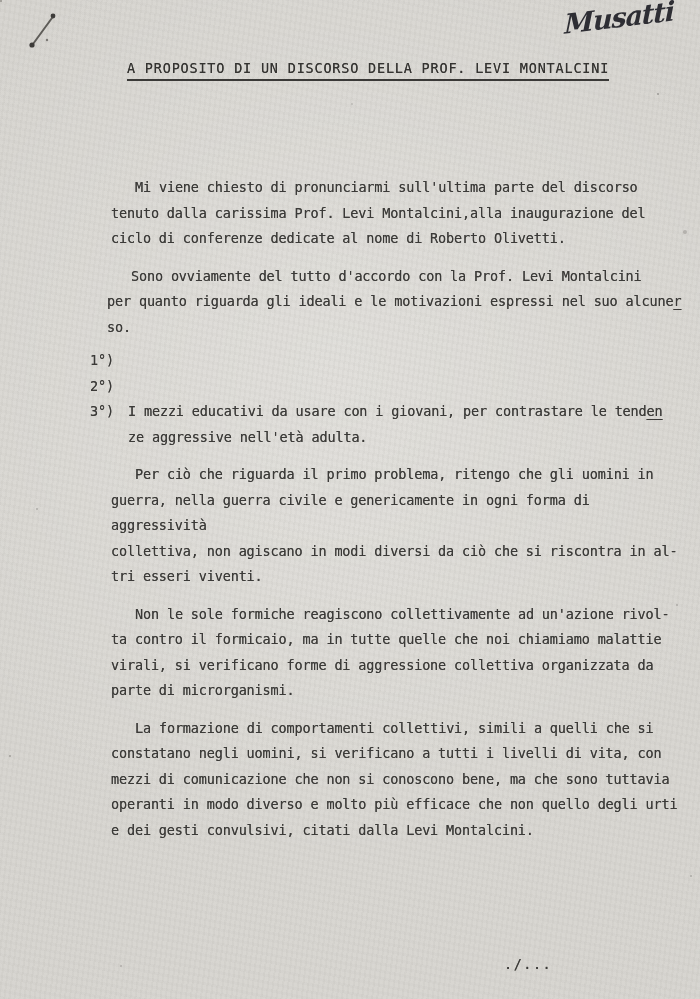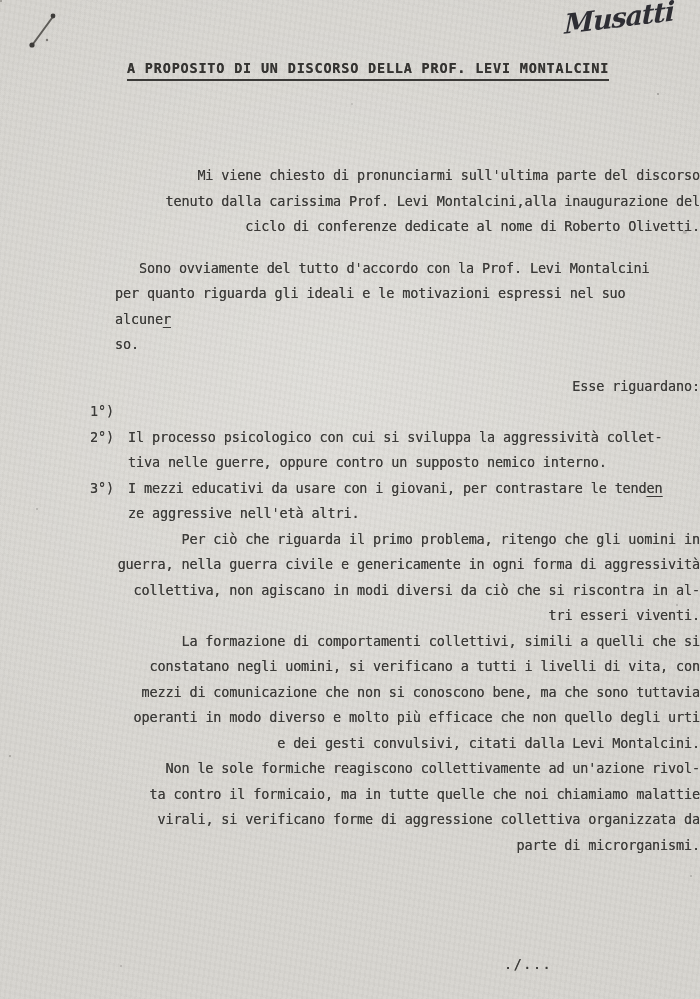--- a/index.html
+++ b/index.html
@@ -37,35 +37,35 @@
     position:absolute; top:2px; right:26px;
     font-family:"DejaVu Serif", serif;
     font-style:italic; font-size:27px; font-weight:bold;
     letter-spacing:-1px;
     color:#2e2e34;
     transform:rotate(-7deg) skewX(-8deg);
   }
   .pencil-mark { position:absolute; left:20px; top:6px; }
   .title {
     position:absolute; left:127px; top:60px;
-    font-size:13.5px; font-weight:bold; letter-spacing:0.8px;
+    font-size:13.5px; font-weight:normal; letter-spacing:0.8px;
     color:#343331;
     border-bottom:2px solid #3a3937;
     padding-bottom:3px;
     white-space:nowrap;
     text-shadow:0 0 0.5px rgba(55,54,50,0.8);
     text-align:center;
   }
   .body-text {
     position:absolute; left:99px; top:163px; width:601px;
     font-size:13.5px; line-height:25.5px; letter-spacing:-0.15px;
     text-shadow:0 0 0.6px rgba(58,57,53,0.75);
   }
-  .para { margin:0; white-space:pre-line; text-indent:24px;text-align:right; }
-  .para-mixed { margin:16px; text-indent:24px; }
+  .para { margin:12px; white-space:pre-line; text-indent:24px; }
+  .para-mixed { margin:8px; text-indent:24px; }
   .u { text-decoration:underline; text-underline-offset:3px; }
   .li { display:flex; margin-left:-9px; }
   .li-num { flex:none; width:38px; }
   .li-text { white-space:pre-line; }
   .li-text-mixed { white-space:normal; }
   .cont-mark {
     position:absolute; left:504px; top:956px;
     font-size:13.5px; letter-spacing:1.5px;
     text-shadow:0 0 0.6px rgba(58,57,53,0.75);
   }
@@ -91,49 +91,46 @@
   <div class="body-text">
 
     <p class="para">Mi viene chiesto di pronunciarmi sull'ultima parte del discorso
 tenuto dalla carissima Prof. Levi Montalcini,alla inaugurazione del
 ciclo di conferenze dedicate al nome di Roberto Olivetti.</p>
 
 
     <p class="para-mixed"><span>Sono ovviamente del tutto d'accordo con la Prof. Levi Montalcini</span><br><span>per quanto riguarda gli ideali e le motivazioni espressi nel suo alcune</span><span class="u">r</span><br><span>so.</span></p>
 
 
-    <p class="para">Esse riguardano:</p>
 
     <div class="li">
       <span class="li-num">1°)</span>
     </div>
 
     <div class="li">
       <span class="li-num">2°)</span>
-      <span class="li-text">Il processo psicologico con cui si sviluppa la aggressività collet-
-tiva nelle guerre, oppure contro un supposto nemico interno.</span>
     </div>
 
     <div class="li">
       <span class="li-num">3°)</span>
-      <span class="li-text-mixed"><span>I mezzi educativi da usare con i giovani, per contrastare le tend</span><span class="u">en</span><br><span>ze aggressive nell'età altri.</span></span>
+      <span class="li-text-mixed"><span>I mezzi educativi da usare con i giovani, per contrastare le tend</span><span class="u">en</span><br><span>ze aggressive nell'età adulta.</span></span>
     </div>
 
     <p class="para">Per ciò che riguarda il primo problema, ritengo che gli uomini in
 guerra, nella guerra civile e genericamente in ogni forma di aggressività
 collettiva, non agiscano in modi diversi da ciò che si riscontra in al-
 tri esseri viventi.</p>
 
+    <p class="para">Non le sole formiche reagiscono collettivamente ad un'azione rivol-
+ta contro il formicaio, ma in tutte quelle che noi chiamiamo malattie
+virali, si verificano forme di aggressione collettiva organizzata da
+parte di microrganismi.</p>
+
     <p class="para">La formazione di comportamenti collettivi, simili a quelli che si
 constatano negli uomini, si verificano a tutti i livelli di vita, con
 mezzi di comunicazione che non si conoscono bene, ma che sono tuttavia
 operanti in modo diverso e molto più efficace che non quello degli urti
 e dei gesti convulsivi, citati dalla Levi Montalcini.</p>
-
-    <p class="para">Non le sole formiche reagiscono collettivamente ad un'azione rivol-
-ta contro il formicaio, ma in tutte quelle che noi chiamiamo malattie
-virali, si verificano forme di aggressione collettiva organizzata da
-parte di microrganismi.</p>
 
   </div>
 
   <div class="cont-mark">./...</div>
 </div>
 
 </body></html>

